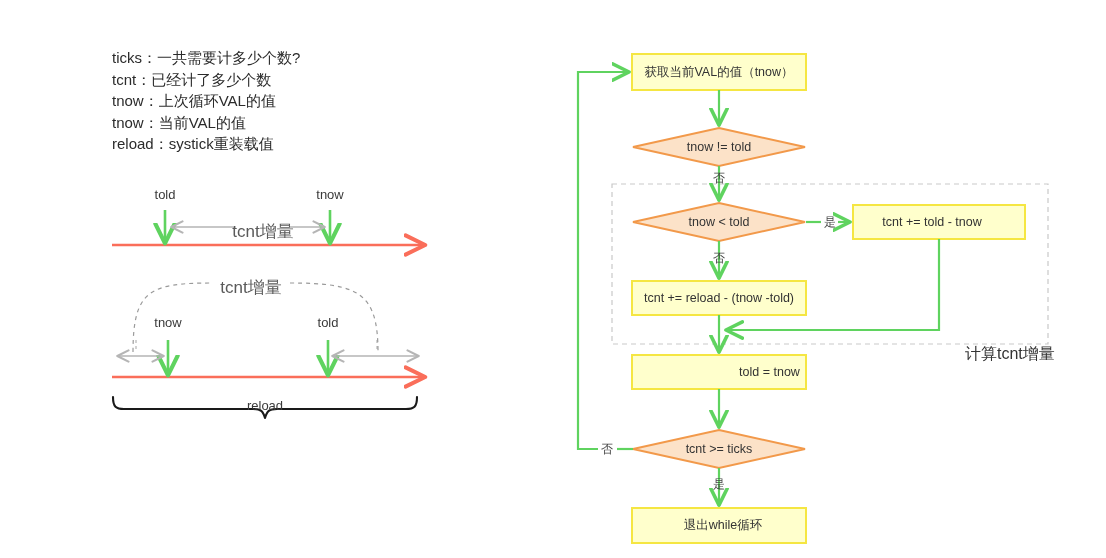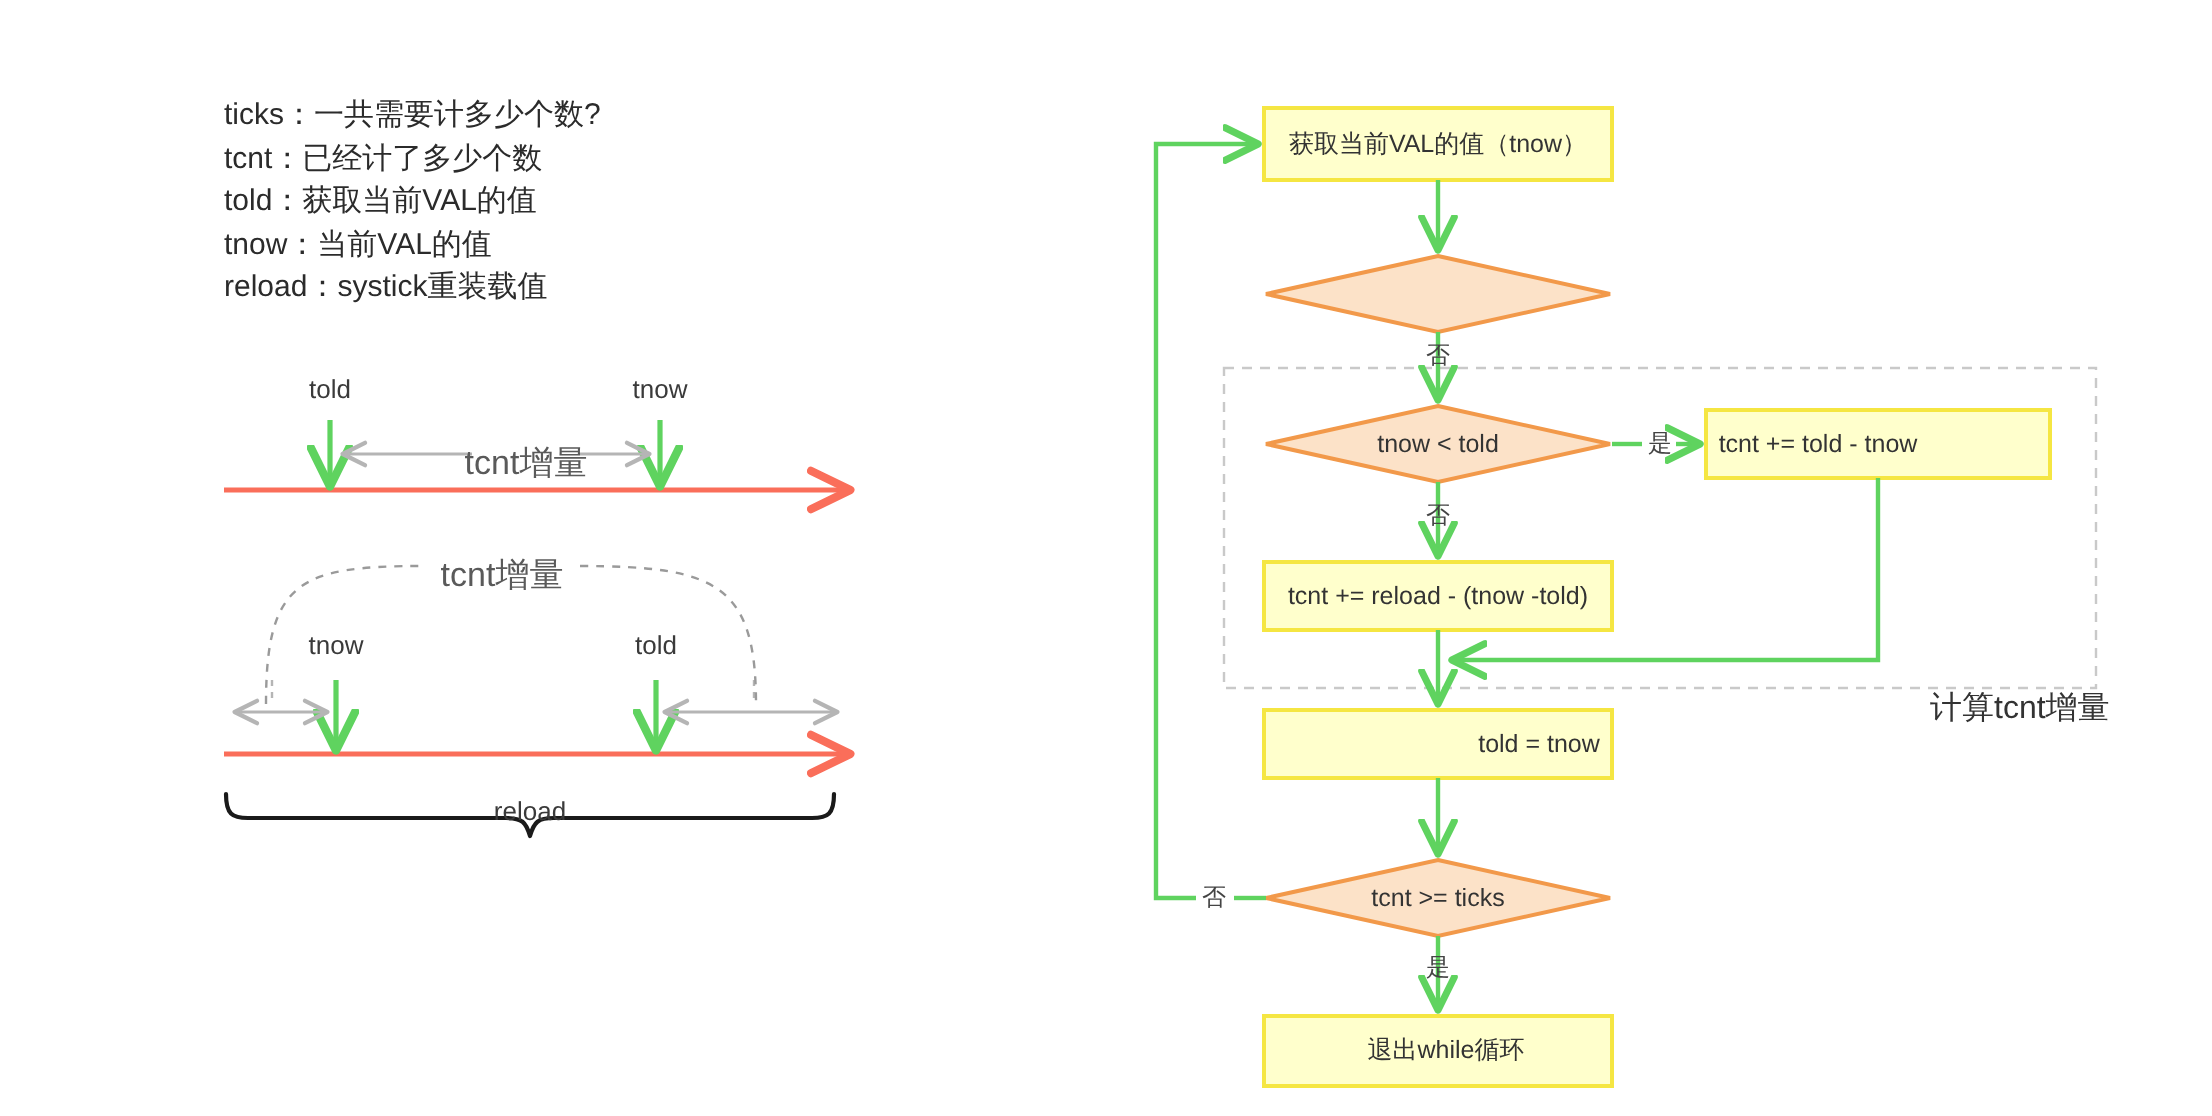--- a/index.html
+++ b/index.html
@@ -43,21 +43,21 @@
   }
 </style>
 </head>
 <body>
 
 <div id="root">
 
   <div class="legend">
     <div>ticks：一共需要计多少个数?</div>
     <div>tcnt：已经计了多少个数</div>
-    <div>told：获取当前VAL的值</div>
+    <div>tnow：上次循环VAL的值</div>
     <div>tnow：当前VAL的值</div>
     <div>reload：systick重装载值</div>
   </div>
 
   <svg class="layer" viewBox="0 0 1106 558">
     <defs>
       <marker id="mk-green" markerWidth="9" markerHeight="9" refX="7.5" refY="4.5" orient="auto">
         <path d="M0.5,0.8 L8,4.5 L0.5,8.2" fill="none" stroke="#5fd35f" stroke-width="1.6" stroke-linecap="round" stroke-linejoin="round"></path>
       </marker>
       <marker id="mk-red" markerWidth="10" markerHeight="10" refX="8.5" refY="5" orient="auto">
@@ -145,22 +145,23 @@
   <div class="lbl center" style="left:165px;top:187px;">told</div>
   <div class="lbl center" style="left:330px;top:187px;">tnow</div>
   <div class="lbl small center" style="left:263px;top:220px;">tcnt增量</div>
 
   <div class="lbl small center" style="left:251px;top:276px;">tcnt增量</div>
   <div class="lbl center" style="left:168px;top:315px;">tnow</div>
   <div class="lbl center" style="left:328px;top:315px;">told</div>
   <div class="lbl center" style="left:265px;top:398px;">reload</div>
 
   <div class="fc-text" style="left:632px;top:54px;width:174px;height:36px;">获取当前VAL的值（tnow）</div>
+  <div class="fc-text" style="left:633px;top:128px;width:172px;height:38px;">tnow != told</div>
   <div class="fc-text" style="left:633px;top:203px;width:172px;height:38px;">tnow &lt; told</div>
-  <div class="fc-text" style="left:821px;top:205px;width:176px;height:34px;">tcnt += told - tnow</div>
+  <div class="fc-text" style="left:844px;top:205px;width:176px;height:34px;">tcnt += told - tnow</div>
   <div class="fc-text" style="left:632px;top:281px;width:174px;height:34px;">tcnt += reload - (tnow -told)</div>
   <div class="fc-text" style="left:668px;top:355px;width:203px;height:34px;">told = tnow</div>
   <div class="fc-text" style="left:633px;top:430px;width:172px;height:38px;">tcnt &gt;= ticks</div>
   <div class="fc-text" style="left:632px;top:508px;width:182px;height:35px;">退出while循环</div>
 
   <div class="edge-lbl" style="left:719px;top:178px;">否</div>
   <div class="edge-lbl" style="left:830px;top:222px;">是</div>
   <div class="edge-lbl" style="left:719px;top:258px;">否</div>
   <div class="edge-lbl" style="left:607px;top:449px;">否</div>
   <div class="edge-lbl" style="left:719px;top:484px;">是</div>

